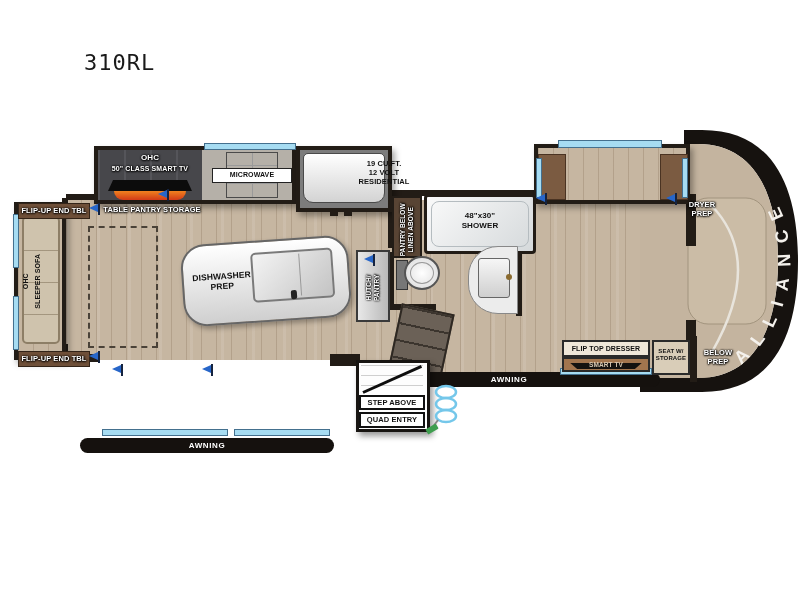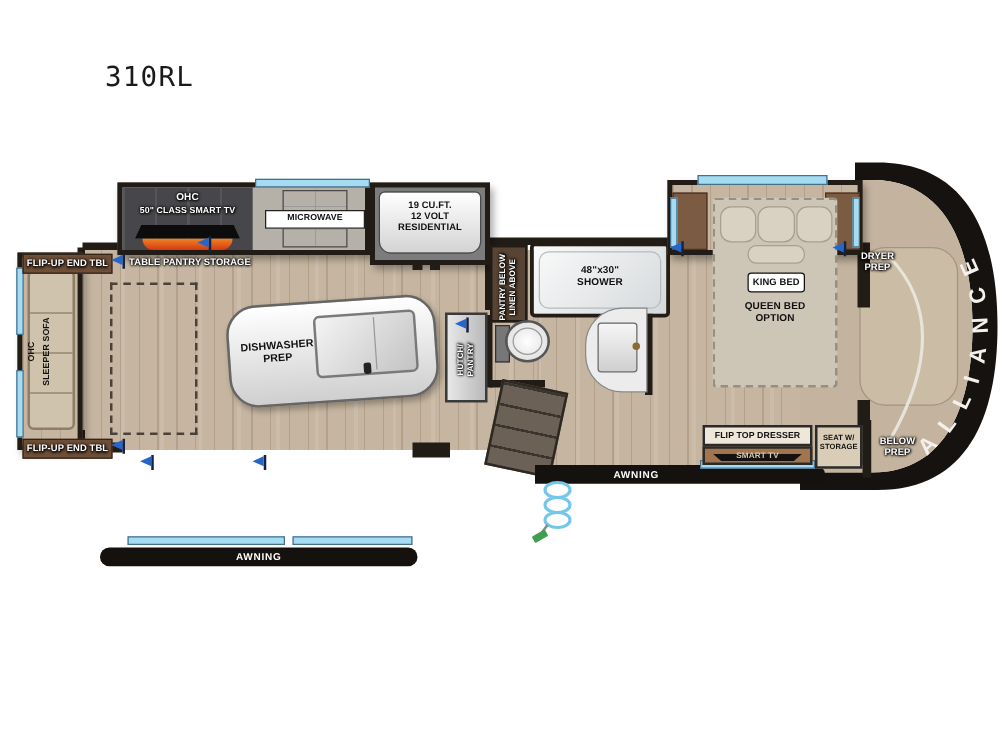--- a/index.html
+++ b/index.html
@@ -80,21 +80,21 @@
     <div class="abs" style="left:16px;top:41px;width:72px;height:9px;border-radius:0 0 36px 36px;background:linear-gradient(180deg,#f0821f,#d23a17);"></div>
     <div class="whitebox" style="left:128px;top:2px;width:52px;height:46px;border-width:1px;
                 background-image:linear-gradient(180deg,rgba(0,0,0,0) 0 12px,#9a9a9a 12px 13px,rgba(0,0,0,0) 13px 30px,#9a9a9a 30px 31px,rgba(0,0,0,0) 31px),
                                  linear-gradient(90deg,rgba(0,0,0,0) 0 25px,#9a9a9a 25px 26px,rgba(0,0,0,0) 26px);"></div>
     <div class="lbl" style="left:114px;top:18px;width:78px;height:13px;background:#fff;border:1px solid #222;font-size:7px;line-height:12px;">MICROWAVE</div>
   </div>
   <div class="win" style="left:204px;top:143px;width:92px;height:7px;"></div>
 
   <div class="abs" style="left:296px;top:146px;width:96px;height:66px;background:#7c7c7c;border:4px solid #221c16;box-sizing:border-box;box-shadow:3px 4px 6px rgba(0,0,0,.35);">
     <div class="whitebox" style="left:3px;top:3px;width:82px;height:50px;border-width:1px;border-radius:5px 5px 10px 10px;"></div>
-    <div class="lbl" style="left:3px;top:9px;width:82px;font-size:7.5px;">19 CU.FT.
+    <div class="lbl" style="left:3px;top:9px;width:82px;font-size:7.5px;padding-left:40px;">19 CU.FT.
 12 VOLT
 RESIDENTIAL</div>
   </div>
   <div class="wall" style="left:330px;top:210px;width:8px;height:6px;"></div>
   <div class="wall" style="left:344px;top:210px;width:8px;height:6px;"></div>
 
   <div class="lbl lblw" style="left:88px;top:205px;width:128px;font-size:7.5px;">TABLE PANTRY STORAGE</div>
 
   <div class="abs" style="left:392px;top:196px;width:30px;height:62px;background:#584434;border:2px solid #221c16;box-sizing:border-box;">
     <div class="lbl lblw vert" style="left:-17px;top:24px;width:60px;font-size:6.5px;">PANTRY BELOW
@@ -135,29 +135,20 @@
 
   <div class="slide" style="left:534px;top:144px;width:156px;height:60px;box-sizing:border-box;">
     <div class="inner"></div>
     <div class="abs" style="left:0;top:6px;width:26px;height:44px;background:#7b5b41;border:1px solid #4a3322;"></div>
     <div class="abs" style="left:122px;top:6px;width:26px;height:44px;background:#7b5b41;border:1px solid #4a3322;"></div>
   </div>
   <div class="win" style="left:558px;top:140px;width:104px;height:8px;"></div>
   <div class="win" style="left:536px;top:158px;width:6px;height:40px;"></div>
   <div class="win" style="left:682px;top:158px;width:6px;height:40px;"></div>
 
-  <div class="abs" style="left:570px;top:158px;width:100px;height:152px;background:#cdc5b6;border:2px dashed #978f80;border-radius:3px;box-sizing:border-box;">
-    <div class="abs" style="left:4px;top:5px;width:27px;height:27px;background:#d9d2c3;border:1px solid #a79f8f;border-radius:9px;"></div>
-    <div class="abs" style="left:34px;top:5px;width:28px;height:27px;background:#d9d2c3;border:1px solid #a79f8f;border-radius:9px;"></div>
-    <div class="abs" style="left:65px;top:5px;width:27px;height:27px;background:#d9d2c3;border:1px solid #a79f8f;border-radius:9px;"></div>
-    <div class="abs" style="left:26px;top:36px;width:44px;height:13px;background:#d9d2c3;border:1px solid #a79f8f;border-radius:7px;"></div>
-    <div class="lbl" style="left:26px;top:58px;width:44px;height:14px;background:#fff;border:1.5px solid #111;border-radius:3px;font-size:7.5px;line-height:13px;">KING BED</div>
-    <div class="lbl" style="left:10px;top:80px;width:76px;">QUEEN BED
-OPTION</div>
-  </div>
 
   <div class="lbl lblw" style="left:676px;top:200px;width:52px;font-size:7.5px;">DRYER
 PREP</div>
   <div class="lbl lblw" style="left:690px;top:348px;width:56px;font-size:7.5px;">BELOW
 PREP</div>
 
   <div class="slide" style="left:14px;top:202px;width:52px;height:158px;box-sizing:border-box;">
     <div class="inner"></div>
     <div class="tan" style="left:4px;top:10px;width:38px;height:128px;
                 background-image:repeating-linear-gradient(180deg,rgba(120,105,80,.5) 0 1px,rgba(0,0,0,0) 1px 32px);"></div>
@@ -183,20 +174,26 @@
 
   <div class="lbl" style="left:562px;top:340px;width:88px;height:17px;background:#efe7d9;border:2px solid #2a2a2a;font-size:7px;line-height:13px;box-sizing:border-box;">FLIP TOP DRESSER</div>
   <div class="abs" style="left:562px;top:357px;width:88px;height:15px;background:#a2754e;border:2px solid #2a2a2a;box-sizing:border-box;">
     <div class="abs" style="left:4px;top:4px;width:76px;height:6px;background:#141210;clip-path:polygon(3% 0,97% 0,88% 100%,12% 100%);"></div>
     <div class="lbl" style="left:0;top:2px;width:84px;font-size:6.5px;color:#d6c7b2;">SMART TV</div>
   </div>
   <div class="lbl" style="left:652px;top:340px;width:38px;height:35px;background:#d9cdb8;border:2px solid #2a2a2a;font-size:6px;box-sizing:border-box;padding-top:6px;">SEAT W/
 STORAGE</div>
   <div class="wall" style="left:690px;top:336px;width:7px;height:46px;"></div>
 
+  <div class="abs" style="left:356px;top:360px;width:74px;height:72px;background:#fdfdfd;border:3px solid #181512;box-sizing:border-box;box-shadow:3px 4px 6px rgba(0,0,0,.4);">
+    <div class="abs" style="left:2px;top:2px;width:62px;height:28px;background-image:repeating-linear-gradient(180deg,#cfcfcf 0 1px,rgba(0,0,0,0) 1px 10px);"></div>
+    <div class="abs" style="left:4px;top:28px;width:64px;height:3px;background:#0e0e0e;transform:rotate(-24deg);transform-origin:left center;"></div>
+    <div class="lbl" style="left:0;top:32px;width:66px;height:15px;background:#fff;border:2px solid #111;font-size:7.5px;line-height:12px;box-sizing:border-box;">STEP ABOVE</div>
+    <div class="lbl" style="left:0;top:49px;width:66px;height:16px;background:#fff;border:2px solid #111;font-size:7.5px;line-height:12px;box-sizing:border-box;">QUAD ENTRY</div>
+  </div>
 
   <svg class="abs" style="left:424px;top:380px;" width="48" height="58" viewBox="0 0 48 58">
     <ellipse cx="22" cy="12" rx="10" ry="6" fill="none" stroke="#74c7ea" stroke-width="2.5"></ellipse>
     <ellipse cx="22" cy="24" rx="10" ry="6" fill="none" stroke="#74c7ea" stroke-width="2.5"></ellipse>
     <ellipse cx="22" cy="36" rx="10" ry="6" fill="none" stroke="#74c7ea" stroke-width="2.5"></ellipse>
     <line x1="14" y1="40" x2="8" y2="48" stroke="#888" stroke-width="2"></line>
     <rect x="2" y="46" width="12" height="6" rx="1" fill="#3f9e4f" transform="rotate(-30 8 49)"></rect>
   </svg>
 
   <div class="flag" style="left:89px;top:203px;"></div>

